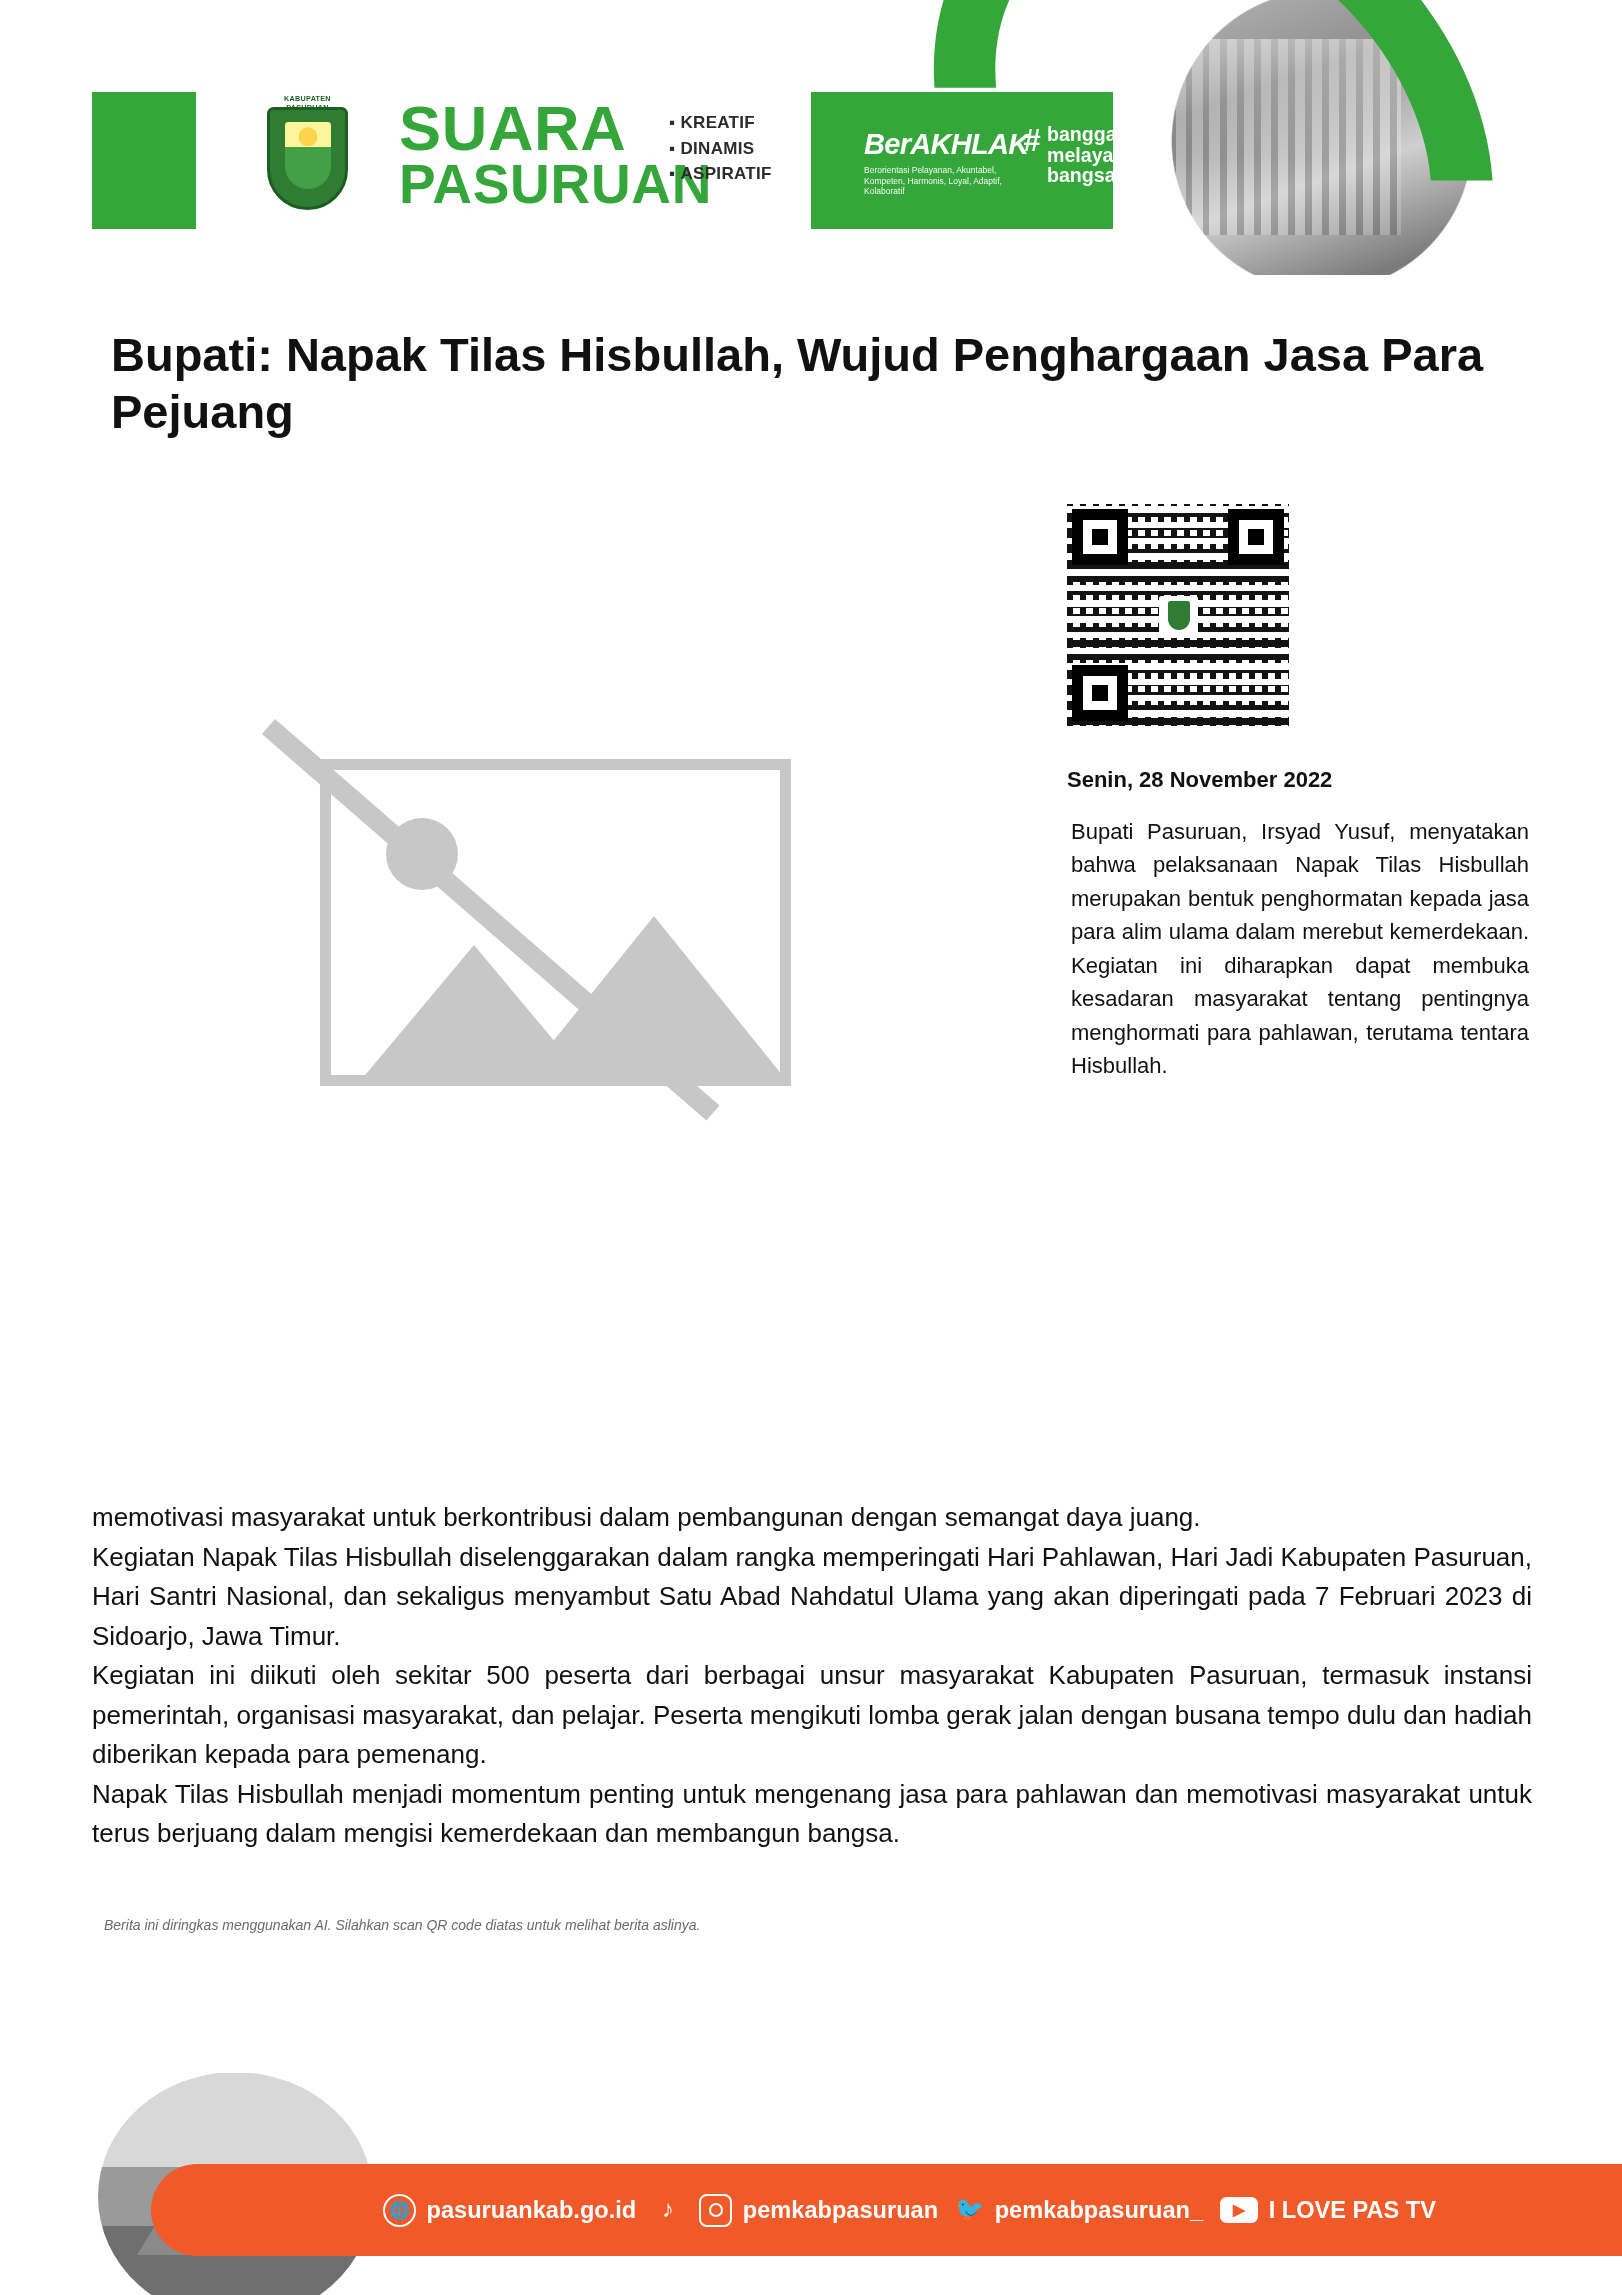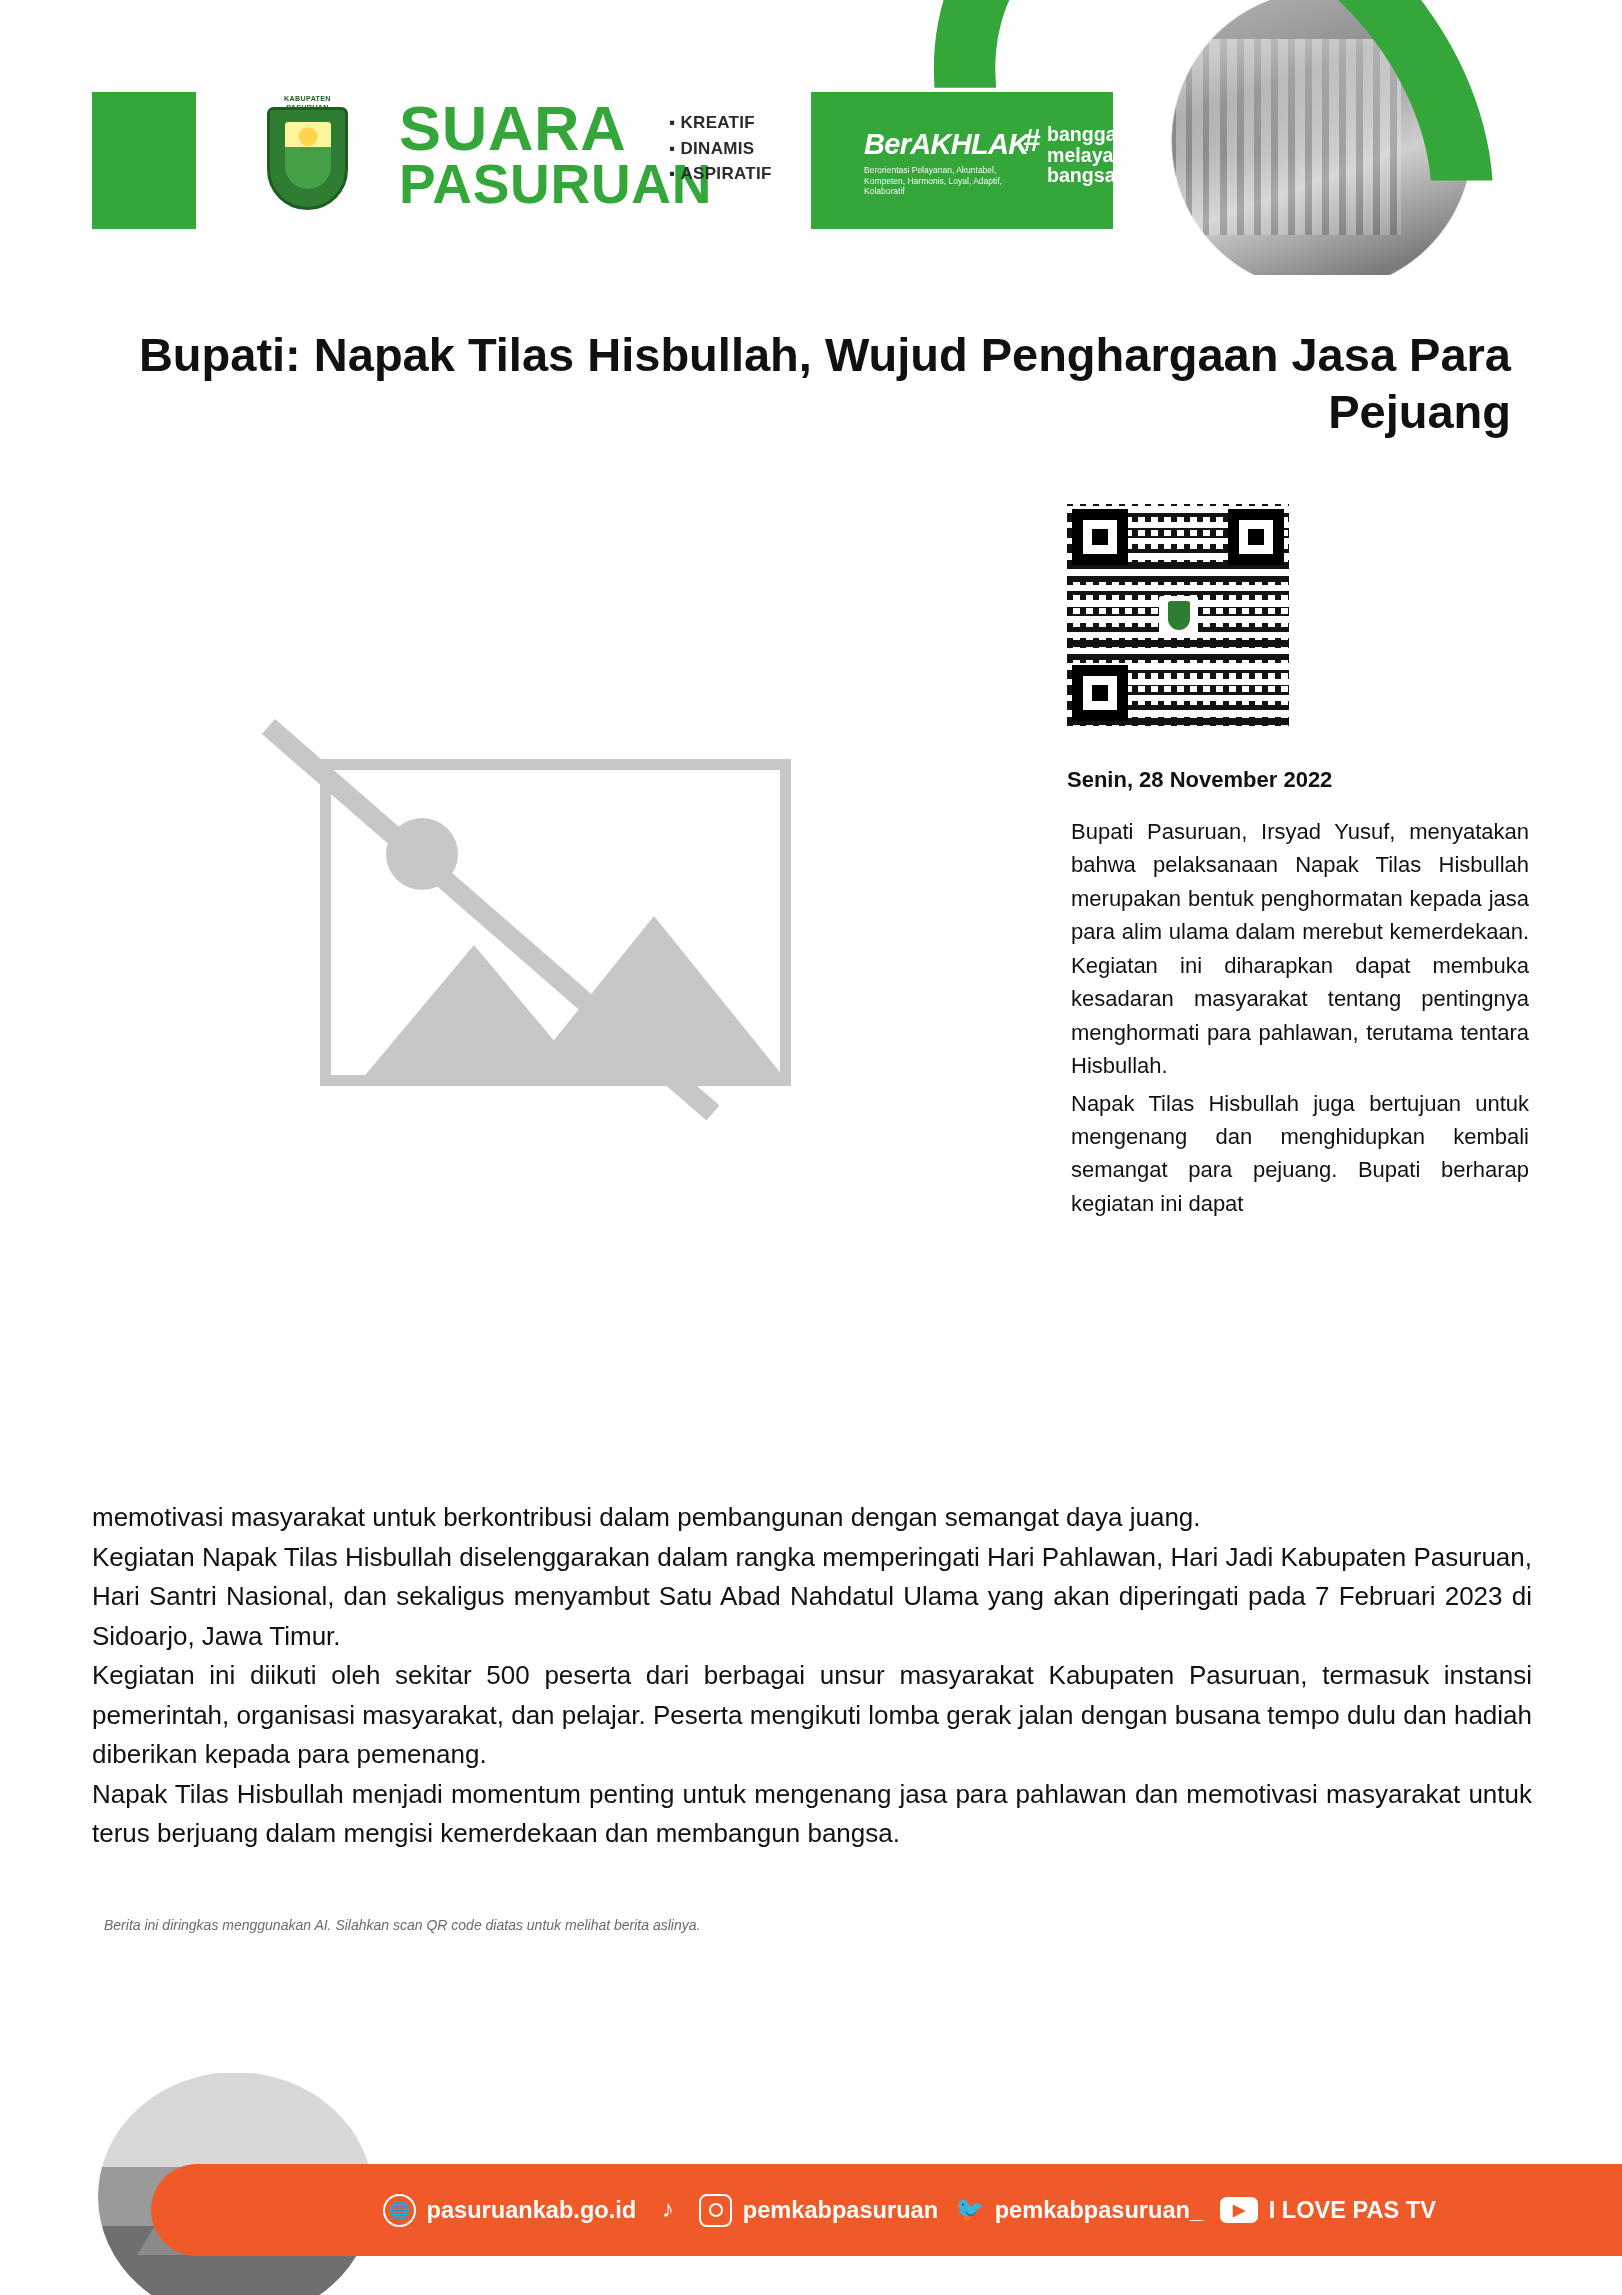--- a/index.html
+++ b/index.html
@@ -173,21 +173,21 @@
     top: 1.3px;
     font-size: 31px;
   }
 
   
   .title {
     position: absolute;
     top: 326px;
     left: 111px;
     width: 1400px;
-    text-align: right;
+    text-align: left;
     font-size: 47px;
     font-weight: bold;
     color: #111111;
     line-height: 1.22;
   }
 
   
   .qr-wrap {
     position: absolute;
     left: 1067px;
@@ -483,21 +483,20 @@
   <div class="ph-circle"></div>
   <div class="ph-mount-a"></div>
   <div class="ph-mount-b"></div>
   <div class="ph-slash"></div>
 </div>
 
 <div class="date">Senin, 28 November 2022</div>
 
 <div class="col-right">
   <p>Bupati Pasuruan, Irsyad Yusuf, menyatakan bahwa pelaksanaan Napak Tilas Hisbullah merupakan bentuk penghormatan kepada jasa para alim ulama dalam merebut kemerdekaan. Kegiatan ini diharapkan dapat membuka kesadaran masyarakat tentang pentingnya menghormati para pahlawan, terutama tentara Hisbullah.</p>
-  <p>Napak Tilas Hisbullah juga bertujuan untuk mengenang dan menghidupkan kembali semangat para pejuang. Bupati berharap kegiatan ini dapat</p>
 </div>
 
 <div class="full-width">
   <p>memotivasi masyarakat untuk berkontribusi dalam pembangunan dengan semangat daya juang.</p>
   <p>Kegiatan Napak Tilas Hisbullah diselenggarakan dalam rangka memperingati Hari Pahlawan, Hari Jadi Kabupaten Pasuruan, Hari Santri Nasional, dan sekaligus menyambut Satu Abad Nahdatul Ulama yang akan diperingati pada 7 Februari 2023 di Sidoarjo, Jawa Timur.</p>
   <p>Kegiatan ini diikuti oleh sekitar 500 peserta dari berbagai unsur masyarakat Kabupaten Pasuruan, termasuk instansi pemerintah, organisasi masyarakat, dan pelajar. Peserta mengikuti lomba gerak jalan dengan busana tempo dulu dan hadiah diberikan kepada para pemenang.</p>
   <p>Napak Tilas Hisbullah menjadi momentum penting untuk mengenang jasa para pahlawan dan memotivasi masyarakat untuk terus berjuang dalam mengisi kemerdekaan dan membangun bangsa.</p>
 </div>
 
 <div class="disclaimer">Berita ini diringkas menggunakan AI. Silahkan scan QR code diatas untuk melihat berita aslinya.</div>

